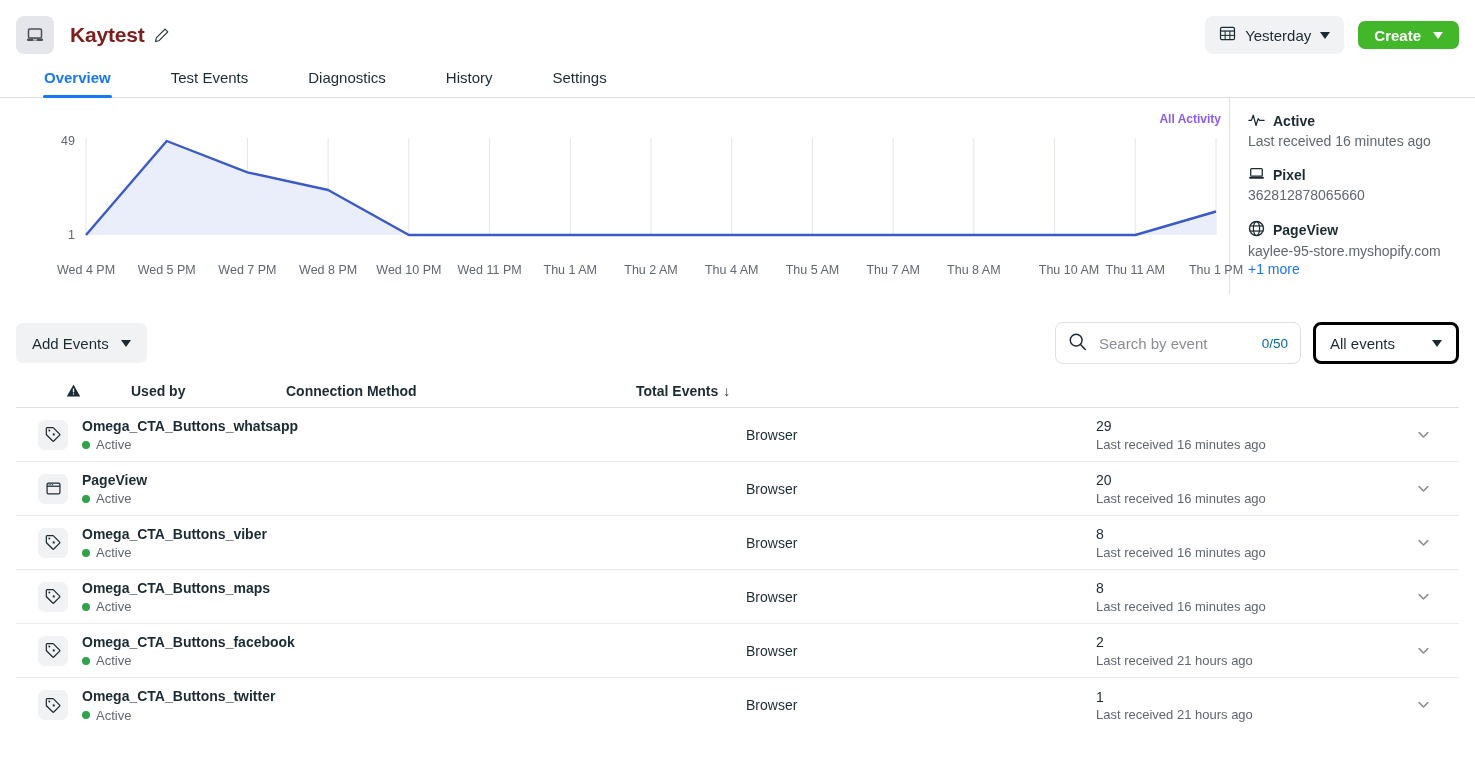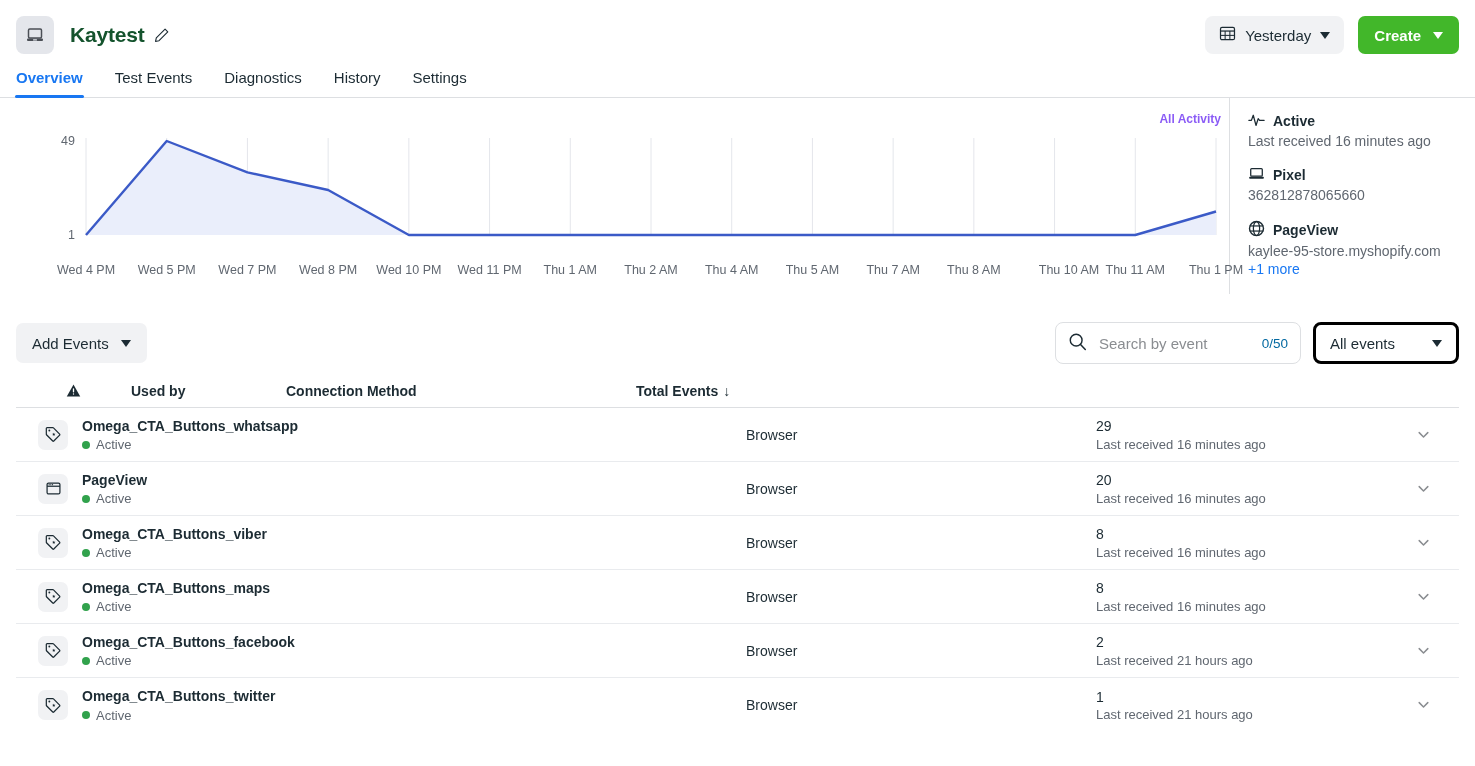--- a/index.html
+++ b/index.html
@@ -18,38 +18,38 @@
     padding: 12px 16px 0 16px;
     height: 58px;
   }
   .asset-icon {
     width: 38px; height: 38px; border-radius: 8px;
     background: #e4e6eb;
     display: flex; align-items: center; justify-content: center;
     flex: 0 0 auto;
   }
   .asset-title {
-    font-size: 21px; font-weight: bold; color: #14532d;
+    font-size: 21px; font-weight: bold; color: #7f1d1d;
     margin-left: 16px; letter-spacing: -0.2px;
   }
   .edit-pencil { margin-left: 9px; display: flex; align-items: center; cursor: pointer; }
   .header-spacer { flex: 1 1 auto; }
 
   .date-btn {
     display: flex; align-items: center; gap: 9px;
     background: #f1f2f4; border: none; border-radius: 8px;
     height: 38px; padding: 0 14px;
     font-size: 15px; color: #1c2b33;
     font-family: "Liberation Sans", sans-serif;
     cursor: pointer;
   }
   .create-btn {
     display: flex; align-items: center; gap: 12px;
     background: #42b72a; border: none; border-radius: 7px;
-    height: 38px; padding: 0 16px;
+    height: 28px; padding: 0 16px;
     font-size: 15px; font-weight: bold; color: #ffffff;
     margin-left: 14px;
     font-family: "Liberation Sans", sans-serif;
     cursor: pointer;
   }
   .caret-down {
     width: 0; height: 0;
     border-left: 5.5px solid transparent;
     border-right: 5.5px solid transparent;
     border-top: 7px solid #1c2b33;
@@ -61,20 +61,21 @@
     display: flex; align-items: flex-end;
     padding: 0 16px;
     border-bottom: 1px solid #dddfe2;
     height: 40px;
   }
   .tab {
     font-size: 15px; color: #1c2b33;
     padding: 0 0 11px 0; margin-right: 32px;
     cursor: pointer; position: relative;
     white-space: nowrap;
+    margin-left: 28px;
   }
   .tab.active { color: #1877f2; font-weight: bold; }
   .tab.active::after {
     content: ""; position: absolute;
     left: -1px; right: -1px; bottom: -1px; height: 3px;
     background: #1877f2; border-radius: 2px;
   }
 
   
   .activity-wrap { display: flex; padding: 0 16px; }

